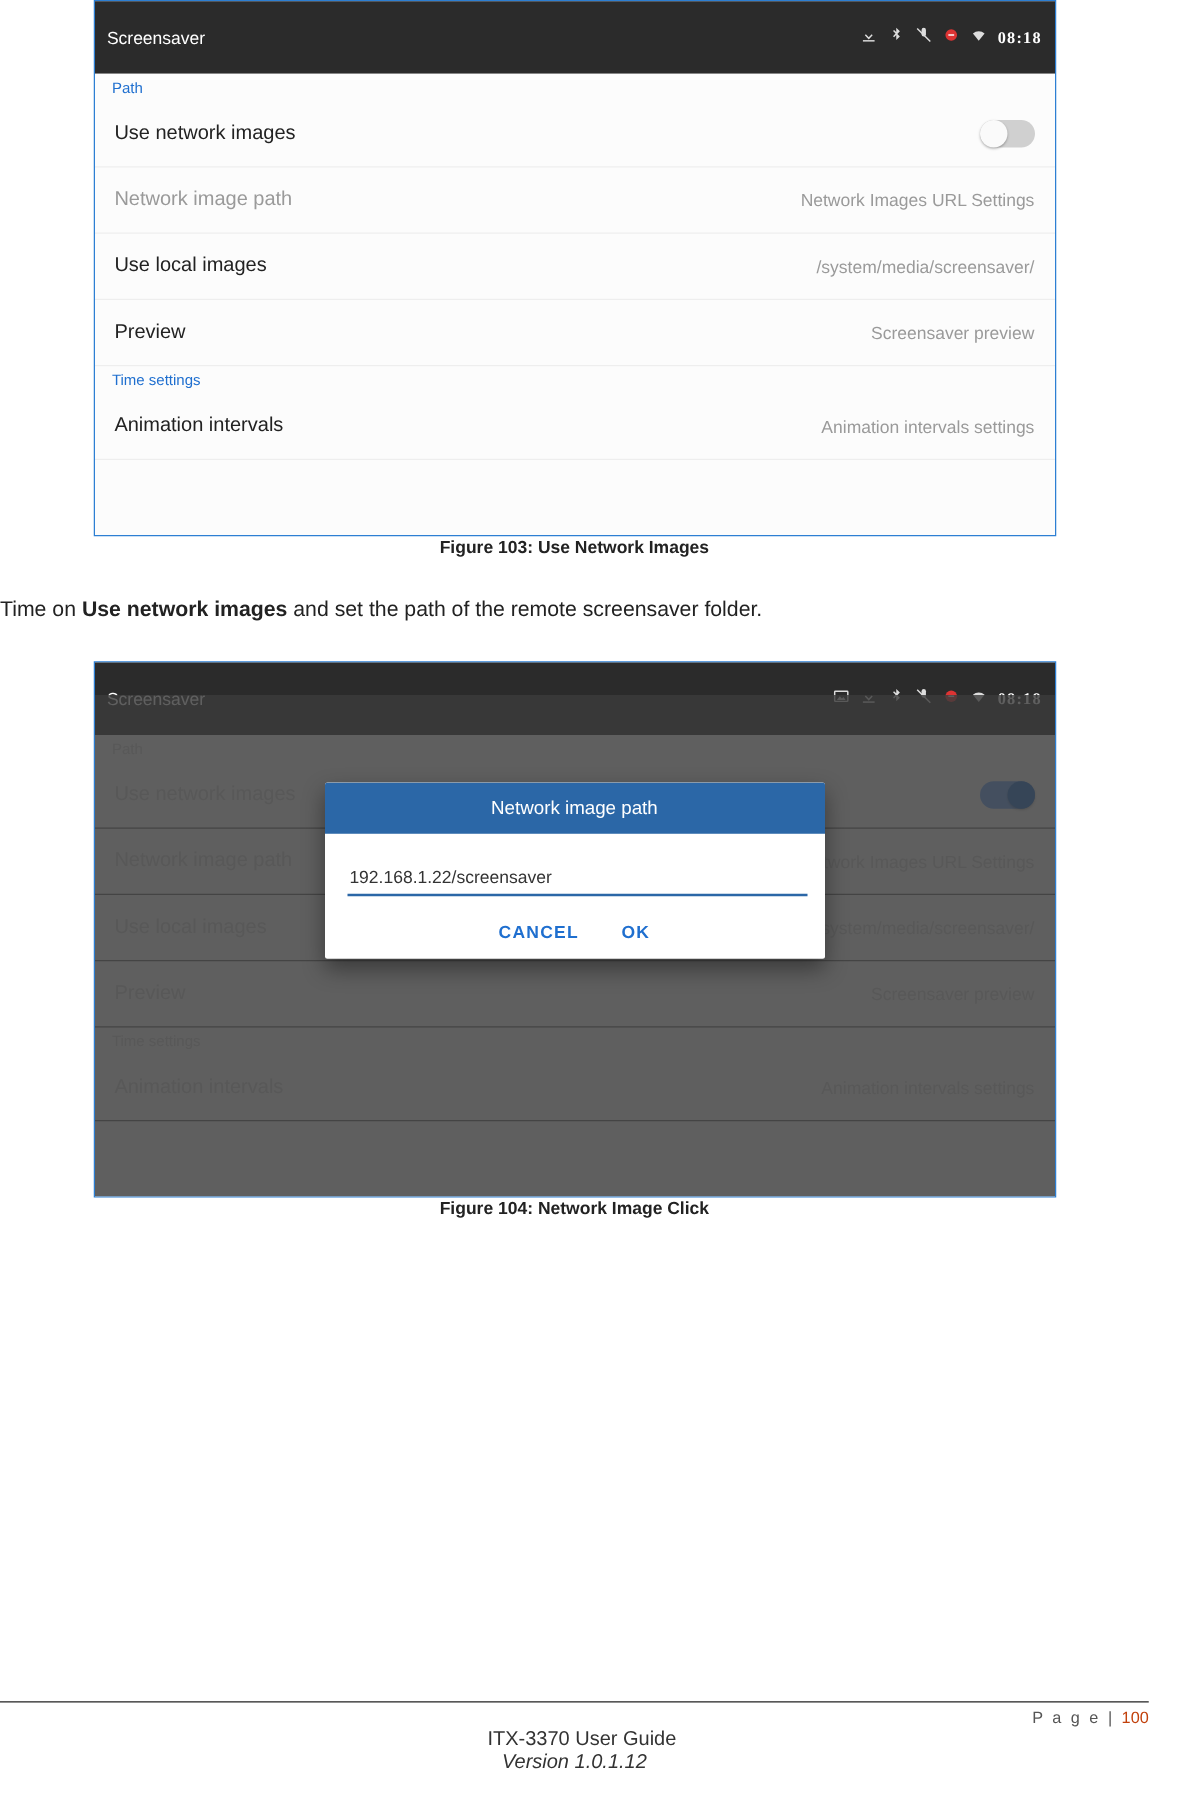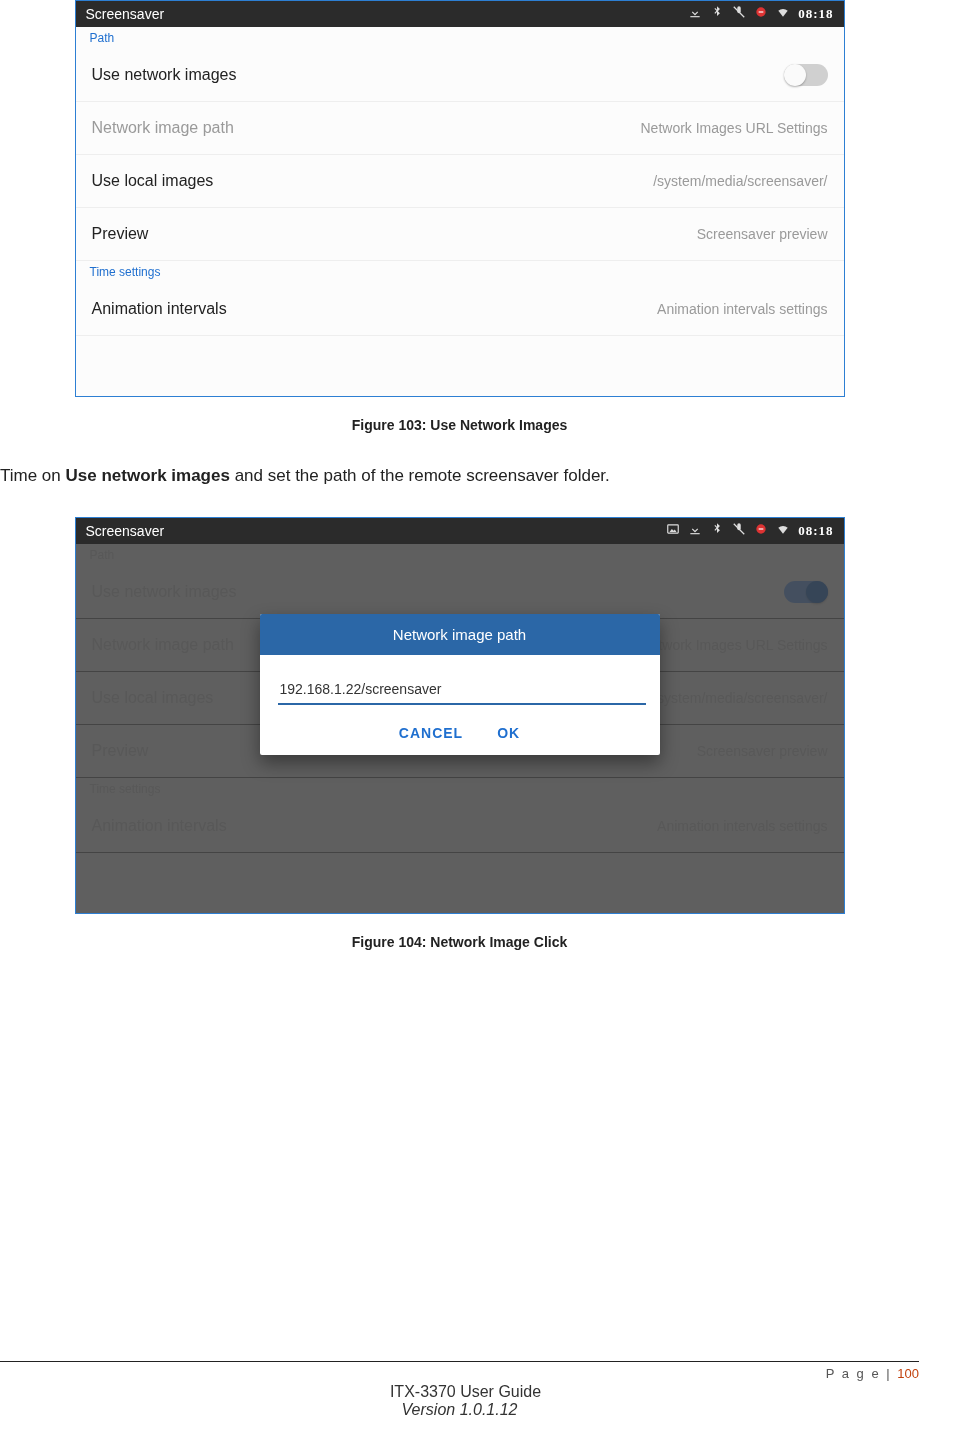--- a/index.html
+++ b/index.html
@@ -1,34 +1,34 @@
 <!DOCTYPE html>
 <html><head>
 <meta charset="utf-8">
 <style>
   html,body{margin:0;padding:0;background:#fff;font-family:Arial,Helvetica,sans-serif;color:#222;}
   .page{width:954px;margin:0 auto;box-sizing:border-box;padding:0 35px 20px 0;position:relative;min-height:1439px;}
   .figwrap{width:770px;margin:0 auto;}
   .screenshot{border:1px solid #2d7fd3;background:#fff;}
-  .ss-statusbar{background:#2b2b2b;height:26px;color:#fff;display:flex;align-items:center;padding:0 10px;font-size:14px;}
+  .ss-statusbar{background:#2b2b2b;height:26px;color:#fff;display:flex;align-items:center;padding:16px 10px;font-size:14px;}
   .ss-title{font-family:Arial,sans-serif;}
   .ss-status-icons{margin-left:auto;display:flex;align-items:center;gap:8px;font-size:13px;font-family:Liberation Serif, serif;}
   .ss-status-icons svg{width:14px;height:14px;fill:#ddd;}
   .ss-body{background:#fcfcfc;}
   .ss-sechdr{color:#1f6fcf;font-size:12px;padding:4px 14px 4px;}
   .ss-row{display:flex;align-items:center;padding:14px 16px;border-bottom:1px solid #eee;font-size:16px;min-height:24px;}
   .ss-row .label{color:#222;}
   .ss-row.disabled .label{color:#9a9a9a;}
   .ss-row .value{margin-left:auto;color:#9a9a9a;font-size:14px;}
   .toggle{margin-left:auto;width:44px;height:22px;border-radius:11px;background:#d0d0d0;position:relative;}
   .toggle .knob{width:22px;height:22px;border-radius:50%;background:#fafafa;position:absolute;top:0;left:0;box-shadow:0 1px 2px rgba(0,0,0,.3);}
   .toggle.on{background:#6aa8ff;}
   .toggle.on .knob{left:22px;background:#1f6fcf;}
   .ss-empty{height:60px;}
-  .caption{text-align:center;font-size:14px;font-weight:bold;margin:20px 0 30px;color:#222;}
+  .caption{text-align:center;font-size:14px;font-weight:bold;margin:0 0 30px;color:#222;}
   .bodytext{font-size:17px;color:#222;margin:0 0 28px;line-height:1.5;}
   .bodytext b{font-weight:bold;}
 
   
   .dimwrap{position:relative;}
   .dimmask{position:absolute;inset:26px 0 0 0;background:rgba(60,60,60,.82);}
   .dim .ss-row .label, .dim .ss-row .value, .dim .ss-sechdr{color:#d6d6d6;}
   .dim .ss-row{border-bottom:1px solid #6a6a6a;}
   .dialog{position:absolute;top:96px;left:50%;transform:translateX(-50%);width:400px;background:#fff;border-radius:2px;box-shadow:0 8px 18px rgba(0,0,0,.4);overflow:hidden;}
   .dlg-head{background:#2b67a7;color:#fff;text-align:center;padding:12px 8px;font-size:15px;}

